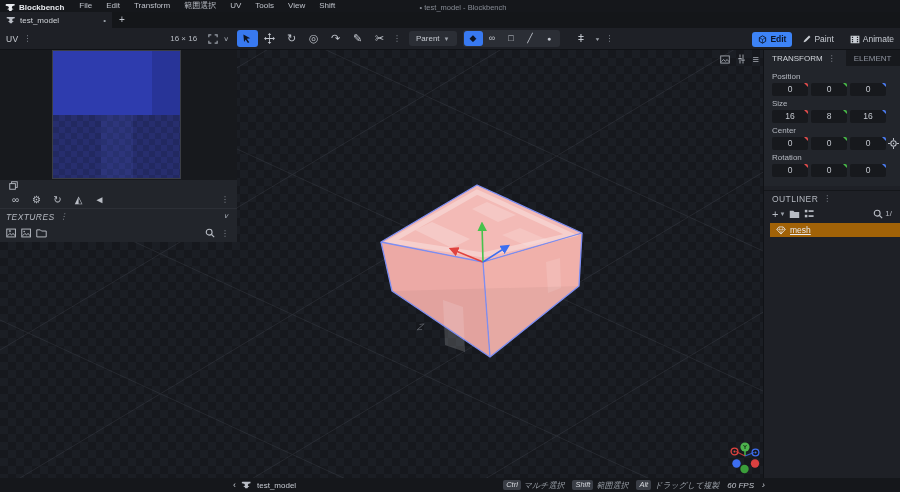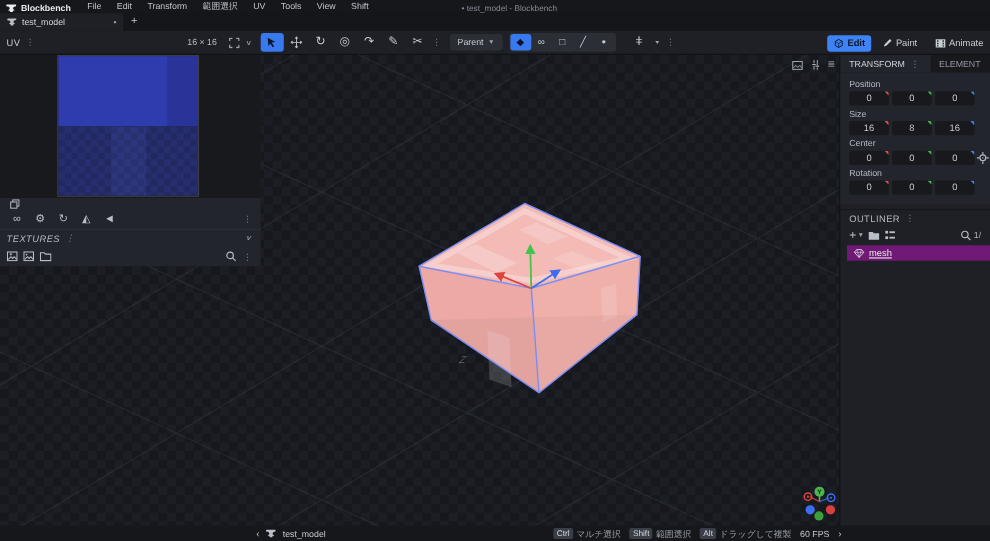--- a/index.html
+++ b/index.html
@@ -102,28 +102,28 @@
     width:36px; height:13px; background:#17191d; border-radius:2px; position:relative;
     font-size:8.5px; color:#c6cad1; text-align:center; line-height:13px;
   }
   .ninput::after { content:""; position:absolute; right:0; top:0; border-left:4px solid transparent; border-top:4px solid var(--c); border-top-right-radius:2px; }
   .ninput.ax-x { --c:#e34d4d; } .ninput.ax-y { --c:#49bb49; } .ninput.ax-z { --c:#4d7df2; }
   .focus-btn { position:absolute; right:-7px; top:1px; background:none; border:0; color:#b9bdc5; padding:0; display:flex; }
   .outliner-header { height:16px; display:flex; align-items:center; gap:3px; padding:0 8px; font-size:8.5px; color:#b3b7bf; letter-spacing:.4px; border-top:1px solid #14161a; margin-top:4px; }
   .outliner-toolbar { height:15px; display:flex; align-items:center; gap:4px; padding:0 8px; color:#b9bdc5; }
   .outliner-toolbar .ibtn { background:none; border:0; color:#b9bdc5; padding:0; display:flex; align-items:center; font-size:10px; }
   .outliner-toolbar .count { margin-left:2px; font-size:8px; color:#b0b4bc; white-space:nowrap; }
-  .outliner-item { height:14px; display:flex; align-items:center; gap:4px; padding:0 6px; margin:2px 0 0 6px; background:#701a75; font-size:8.5px; color:#e8eaee;text-decoration:underline; }
+  .outliner-item { height:14px; display:flex; align-items:center; gap:4px; padding:0 6px; margin:2px 0 0 6px; background:#a16207; font-size:8.5px; color:#e8eaee;text-decoration:underline; }
   
   .statusbar {
     position:absolute; left:0; top:478px; width:900px; height:14px; background:#15171b;
     z-index:30; font-size:8px; color:#9aa0a8; display:flex; align-items:center;
   }
   .sb-left { position:absolute; left:233px; display:flex; align-items:center; gap:5px; color:#c6cad1; }
-  .sb-right { position:absolute; right:135px; display:flex; align-items:center; gap:8px; }
+  .sb-right { position:absolute; right:135px; display:flex; align-items:center; gap:8px;font-style:italic; }
   .kbd { background:#3a3e46; color:#d6d9de; border-radius:2px; padding:0 3px; font-size:7.5px; line-height:10px; }
   .hint { display:flex; align-items:center; gap:3px; }
   .fps { color:#c6cad1; }
   .sb-chev { color:#c6cad1; font-size:9px; }
   svg { display:block; }
 </style>
 </head>
 <body>
 
 <div class="screen">

